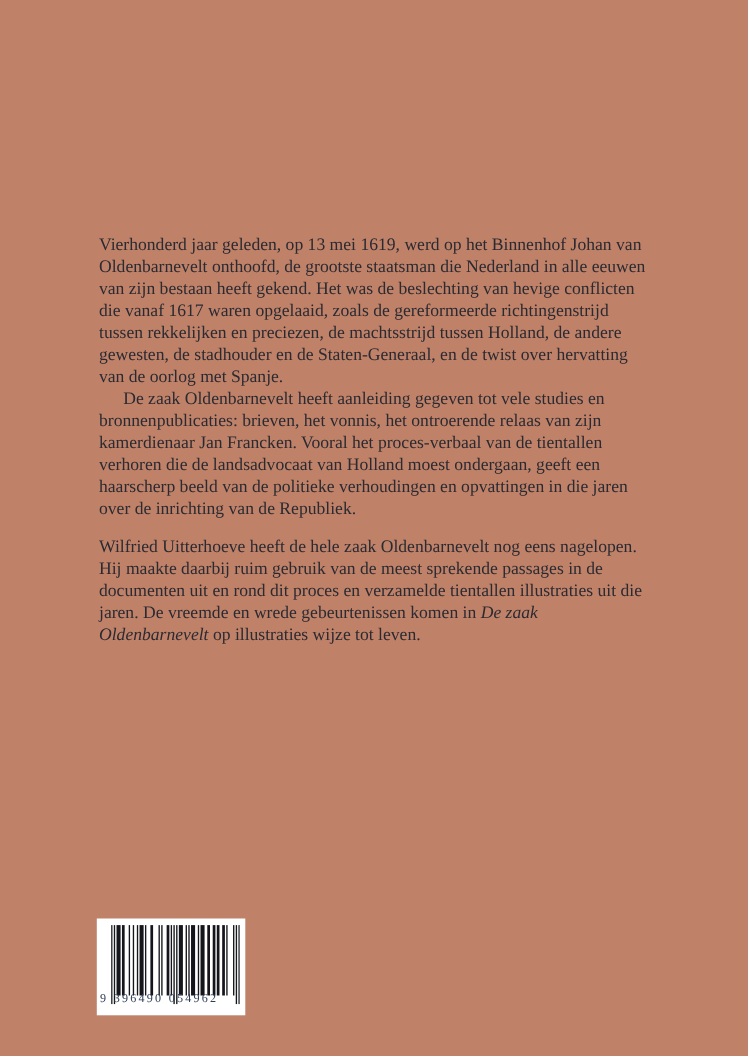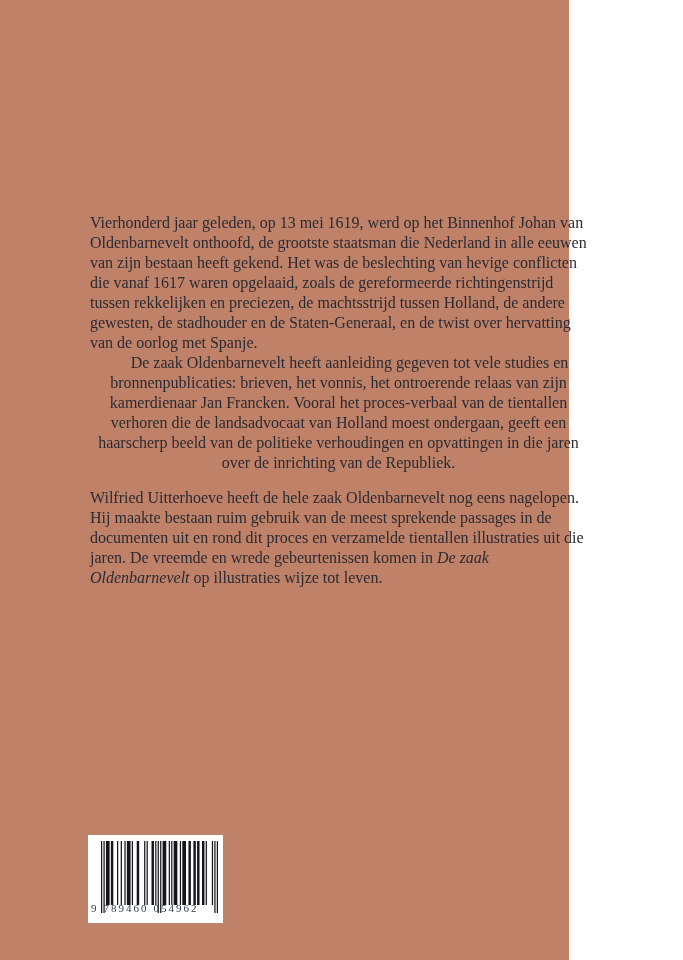--- a/index.html
+++ b/index.html
@@ -3,34 +3,34 @@
 <meta charset="utf-8">
 <style>
   html, body { margin: 0; padding: 0; }
   body {
     width: 683px; height: 960px;
     font-family: "Liberation Serif", "DejaVu Serif", serif;
     overflow: hidden;
   }
   .cover {
     position: relative;
-    width: 569px; height: 960px;
+    width: 680px; height: 960px;
     background: #bf8269;
     text-decoration: underline;
   }
   .blurb {
     position: absolute;
     left: 90px; top: 213px; width: 497px;
     font-size: 16px; line-height: 20px;
     font-weight: 500;
     color: #2b2a31;
     text-align: left;
   }
   .blurb p { margin: 0; }
-  .blurb p.indent { text-indent: 22px; text-align: center; }
+  .blurb p.indent { text-indent: 22px; }
   .blurb p.spaced { margin-top: 15px; }
   .blurb em { font-style: italic; }
   .barcode-box {
     position: absolute;
     left: 88px; top: 835px;
     width: 135px; height: 88px;
     background: #ffffff;
   }
   .barcode-bars {
     position: absolute;
@@ -51,21 +51,21 @@
   .barcode-digits .grp { letter-spacing: 2px; white-space: nowrap; }
 </style>
 </head>
 <body>
 
 <div class="cover" style="background: rgb(191, 130, 105);">
 
   <div class="blurb" style="color: rgb(43, 42, 49);">
       <p><span>Vierhonderd jaar geleden, op 13 mei 1619, werd op het Binnenhof Johan van Oldenbarnevelt onthoofd, de grootste staatsman die Nederland in alle eeuwen van zijn bestaan heeft gekend. Het was de beslechting van hevige conflicten die vanaf 1617 waren opgelaaid, zoals de gereformeerde richtingenstrijd tussen rekkelijken en preciezen, de machtsstrijd tussen Holland, de andere gewesten, de stadhouder en de Staten-Generaal, en de twist over hervatting van de oorlog met Spanje.</span></p>
       <p class="indent"><span>De zaak Oldenbarnevelt heeft aanleiding gegeven tot vele studies en bronnenpublicaties: brieven, het vonnis, het ontroerende relaas van zijn kamerdienaar Jan Francken. Vooral het proces-verbaal van de tientallen verhoren die de landsadvocaat van Holland moest ondergaan, geeft een haarscherp beeld van de politieke verhoudingen en opvattingen in die jaren over de inrichting van de Republiek.</span></p>
-      <p class="spaced"><span>Wilfried Uitterhoeve heeft de hele zaak Oldenbarnevelt nog eens nagelopen. Hij maakte bestaan ruim gebruik van de meest sprekende passages in de documenten uit en rond dit proces en verzamelde tientallen illustraties uit die jaren. De vreemde en wrede gebeurtenissen komen in </span><em>De zaak Oldenbarnevelt</em><span> op illustraties wijze tot leven.</span></p>
+      <p class="spaced"><span>Wilfried Uitterhoeve heeft de hele zaak Oldenbarnevelt nog eens nagelopen. Hij maakte daarbij ruim gebruik van de meest sprekende passages in de documenten uit en rond dit proces en verzamelde tientallen illustraties uit die jaren. De vreemde en wrede gebeurtenissen komen in </span><em>De zaak Oldenbarnevelt</em><span> op illustraties wijze tot leven.</span></p>
     </div>
 
   <div class="barcode-box">
     <svg class="barcode-bars" viewBox="0 0 95 72" preserveAspectRatio="none" xmlns="http://www.w3.org/2000/svg">
         <rect x="0" y="0" width="1" height="72" fill="#15161c"></rect>
         <rect x="2" y="0" width="1" height="72" fill="#15161c"></rect>
         <rect x="4" y="0" width="3" height="64" fill="#15161c"></rect>
         <rect x="8" y="0" width="2" height="64" fill="#15161c"></rect>
         <rect x="13" y="0" width="1" height="64" fill="#15161c"></rect>
         <rect x="16" y="0" width="1" height="64" fill="#15161c"></rect>
@@ -89,18 +89,18 @@
         <rect x="75" y="0" width="2" height="64" fill="#15161c"></rect>
         <rect x="78" y="0" width="2" height="64" fill="#15161c"></rect>
         <rect x="82" y="0" width="2" height="64" fill="#15161c"></rect>
         <rect x="85" y="0" width="1" height="64" fill="#15161c"></rect>
         <rect x="90" y="0" width="1" height="64" fill="#15161c"></rect>
         <rect x="92" y="0" width="1" height="72" fill="#15161c"></rect>
         <rect x="94" y="0" width="1" height="72" fill="#15161c"></rect>
       </svg>
     <div class="barcode-digits" style="color: rgb(46, 60, 85);">
       <span class="grp">9</span>
-      <span class="grp">789460</span>
+      <span class="grp">396490</span>
       <span class="grp">054962</span>
     </div>
   </div>
 
 </div>
 
 </body></html>

